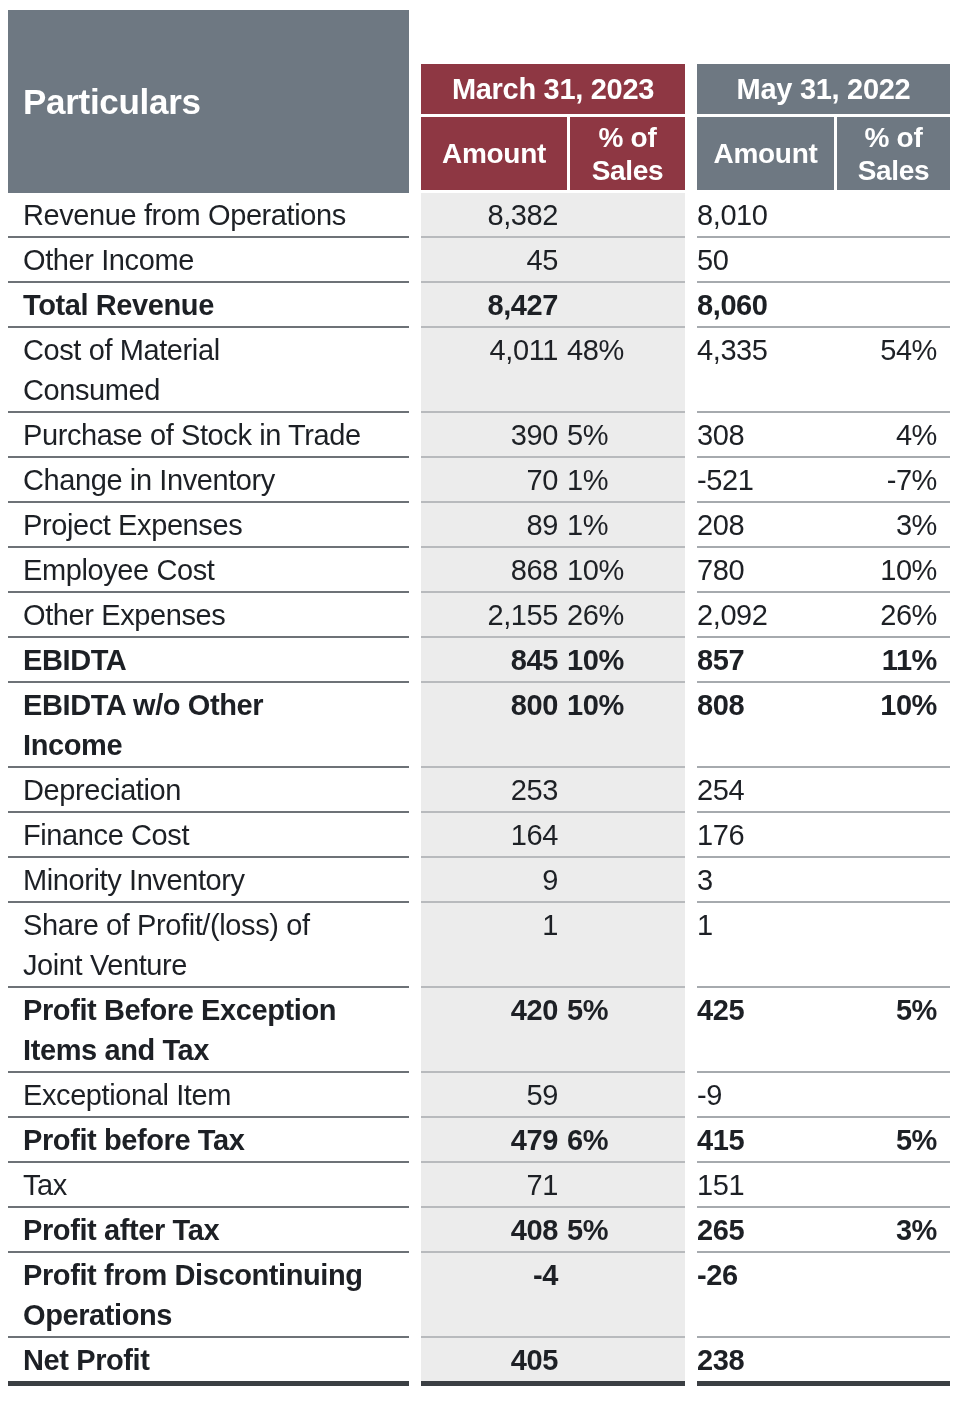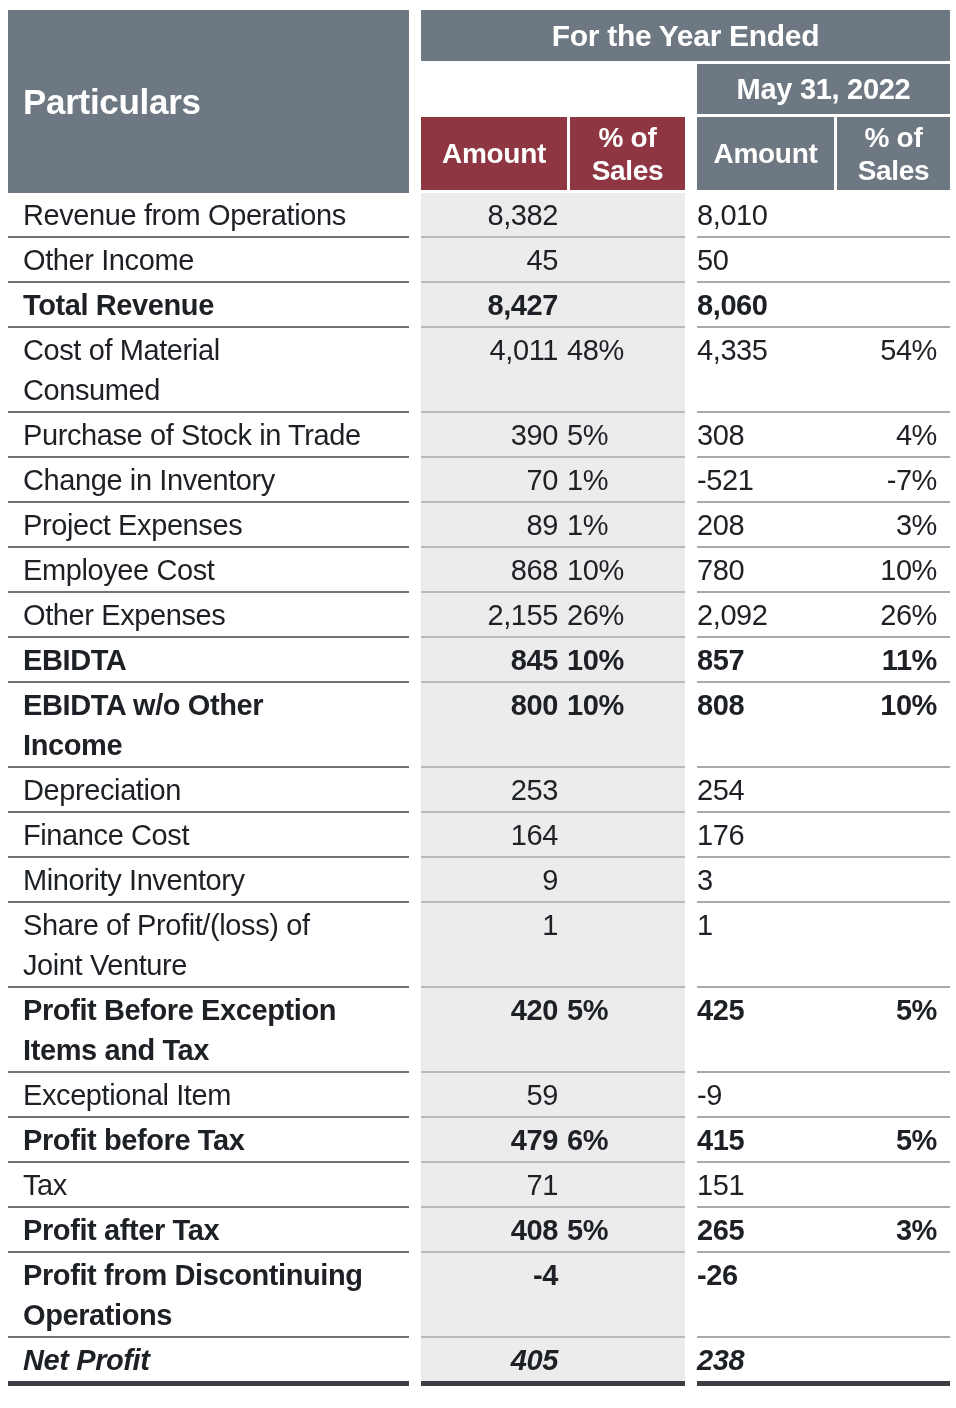--- a/index.html
+++ b/index.html
@@ -83,28 +83,28 @@
     grid-column:1;
     padding-left:15px;padding-right:6px;
     border-bottom:2px solid var(--line_label);
     white-space:pre;
   }
   .c3{grid-column:3;background:var(--band);text-align:right;padding-right:9px;border-bottom:2px solid var(--line_band);}
   .c4{grid-column:4;background:var(--band);text-align:left;padding-right:13px;border-bottom:2px solid var(--line_band);}
   .c6{grid-column:6;text-align:left;padding-right:14px;border-bottom:2px solid var(--line_plain);}
   .c7{grid-column:7;text-align:right;padding-right:13px;border-bottom:2px solid var(--line_plain);}
   .row.bold .cell{font-weight:bold;}
-  .row.last .cell{border-bottom:5px solid var(--bottom_line);font-style:italic;}
+  .row.last .cell{border-bottom:5px solid var(--bottom_line);}
 </style>
 </head>
 <body>
 
 <div class="tbl" id="grid">
   <div class="hcell h-particulars">Particulars</div>
-  <div class="hcell h-year">For the Year Ended</div>
+  <div class="hcell h-period23">March 31, 2023</div>
   <div class="hcell h-period22">May 31, 2022</div>
   <div class="hcell h-sub h-amt23">Amount</div>
   <div class="hcell h-sub h-pct23">% of
 Sales</div>
   <div class="hcell h-sub h-amt22">Amount</div>
   <div class="hcell h-sub h-pct22">% of
 Sales</div>
 <div class="row">
     <div class="cell c1">Revenue from Operations</div>
     <div class="cell c3">8,382</div>

